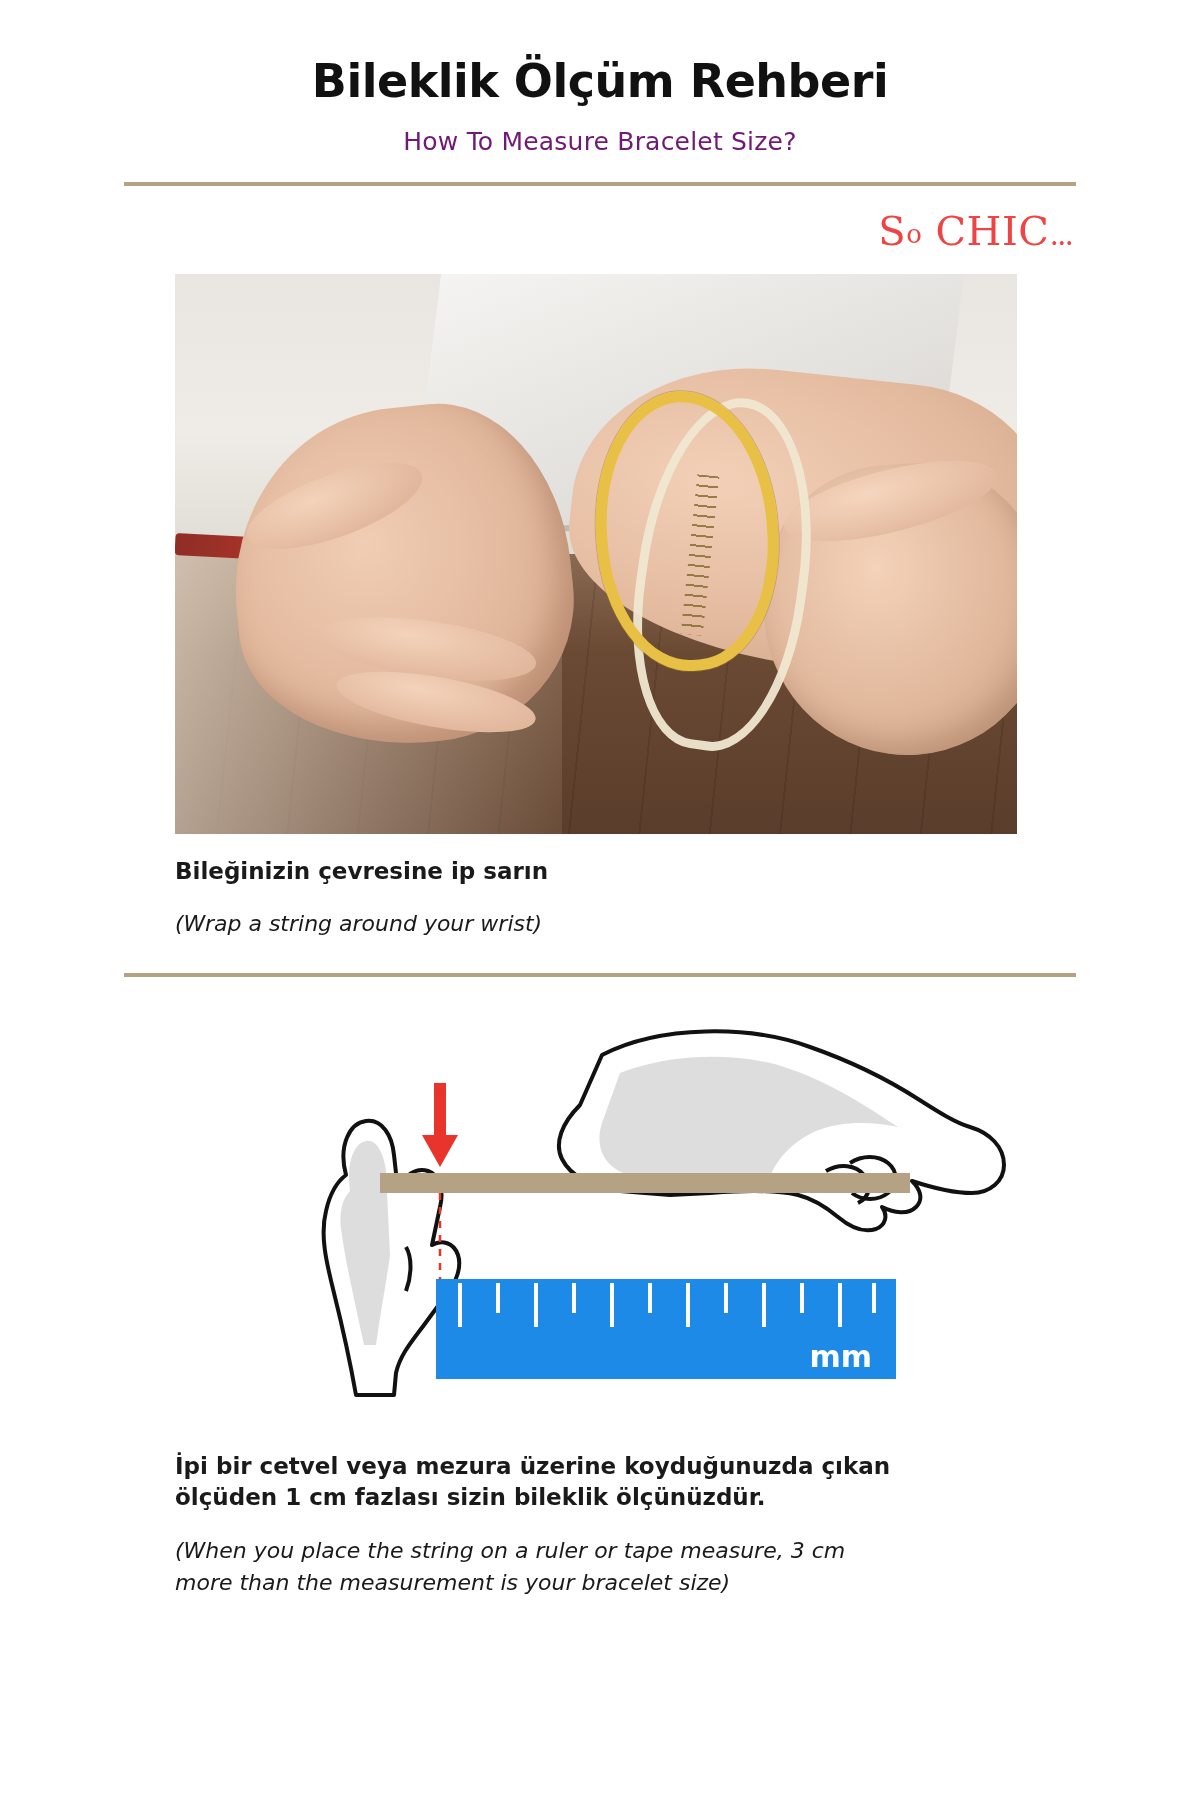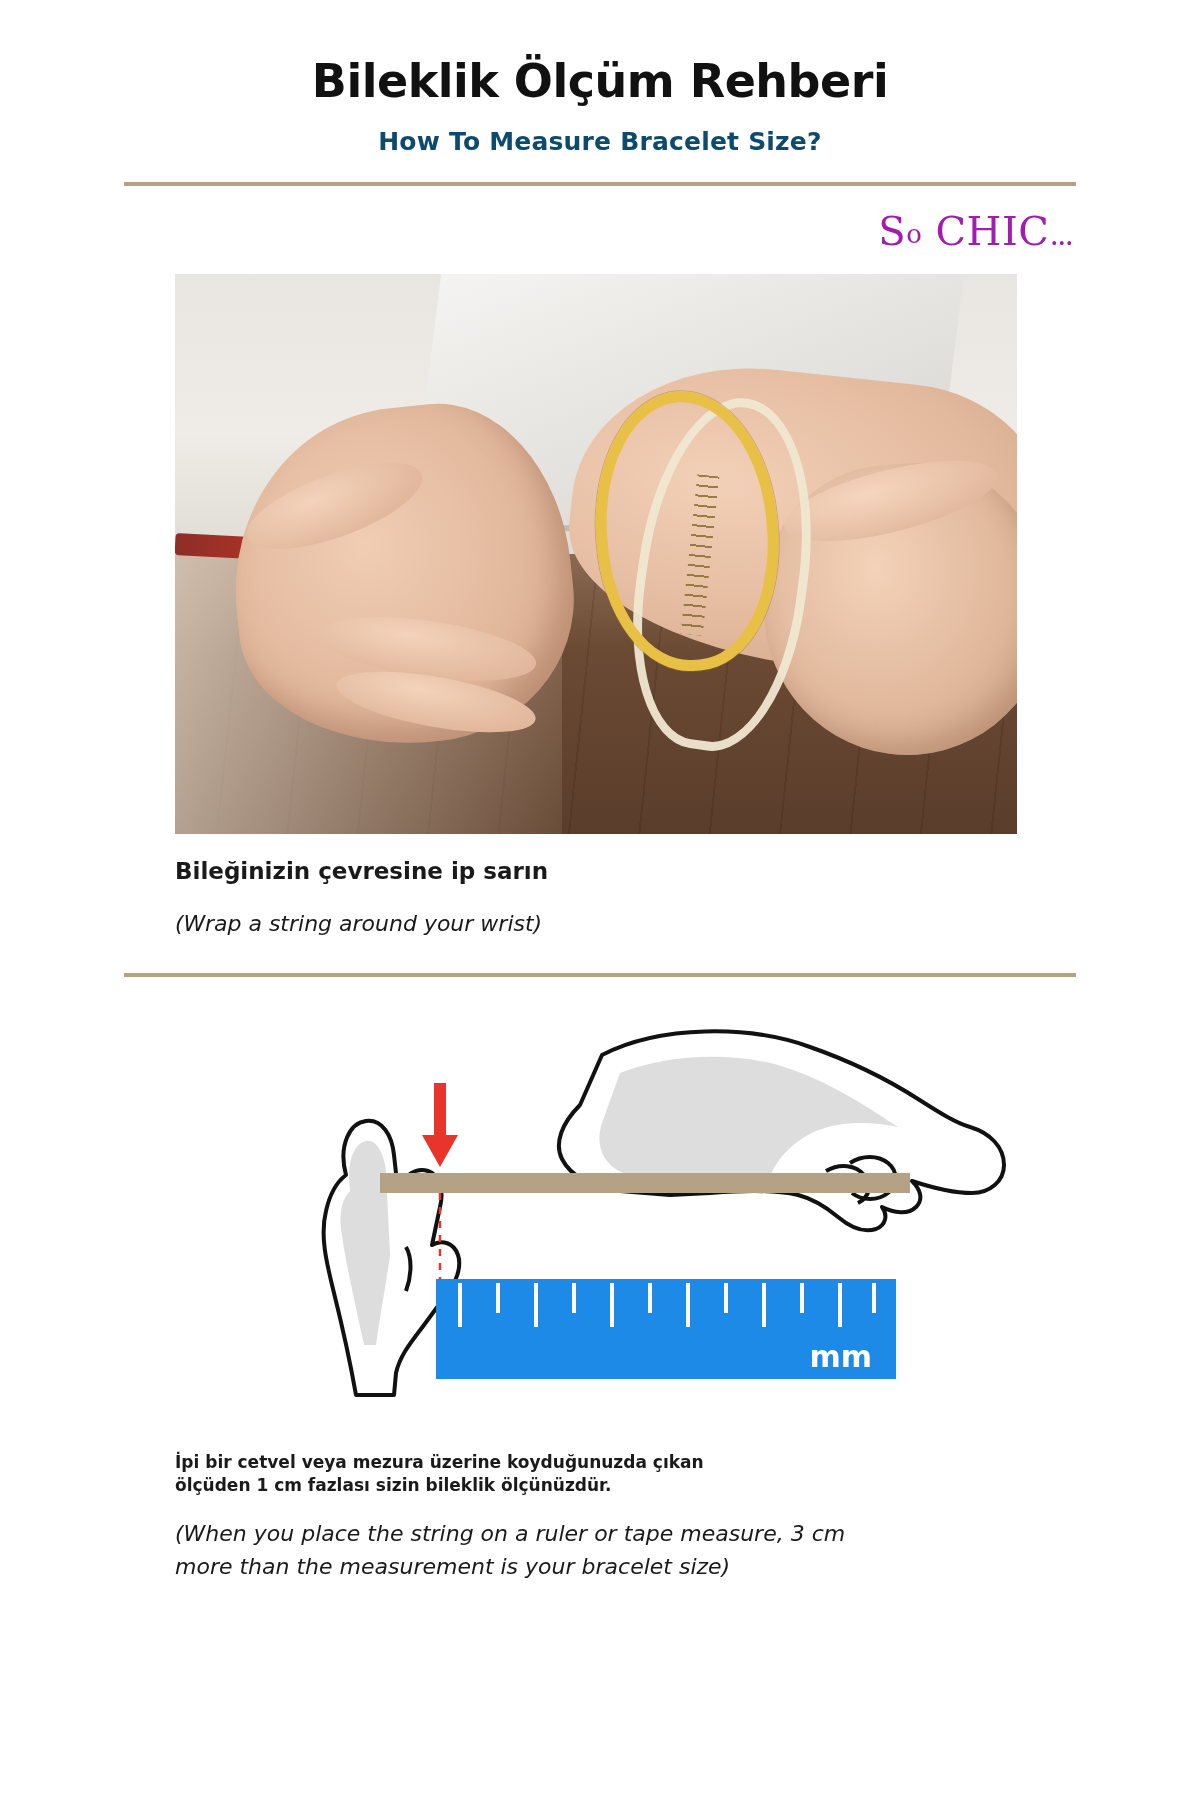--- a/index.html
+++ b/index.html
@@ -30,22 +30,22 @@
   .title {
     font-size: 46px;
     font-weight: bold;
     letter-spacing: -0.5px;
     color: #111111;
     margin: 0;
     line-height: 1.1;
   }
   .subtitle {
     font-size: 25px;
-    font-weight: bold;
-    color: #0c4a6e;
+    font-weight: normal;
+    color: #701a75;
     margin-top: 20px;
     letter-spacing: 0.2px;
   }
 
   .rule {
     height: 4px;
     background: #b5a183;
     margin: 26px auto 0 auto;
     width: 952px;
   }
@@ -59,21 +59,21 @@
 
   
   .brand-row {
     text-align: right;
     padding-right: 128px;
     margin-top: 22px;
   }
   .brand {
     font-family: "DejaVu Serif", serif;
     font-size: 40px;
-    color: #a21caf;
+    color: #ef4444;
     letter-spacing: 0.5px;
     display: inline-block;
   }
   .brand .so-o {
     font-size: 26px;
     vertical-align: 2px;
   }
   .brand .dots {
     letter-spacing: -2px;
     font-size: 30px;
@@ -210,21 +210,21 @@
     height: 430px;
     margin: 18px auto 0 auto;
     position: relative;
   }
 
   .cap2 {
     margin-left: 175px;
     max-width: 840px;
     margin-top: 26px;
   }
-  .cap2 .cap-tr { font-size: 17px; }
+  .cap2 .cap-tr { font-size: 23px; }
   .cap2 .cap-en { font-size: 22px; }
 </style>
 </head>
 <body>
 
 <div class="page">
 
   <div class="header">
     <h1 class="title">Bileklik Ölçüm Rehberi</h1>
     <div class="subtitle">How To Measure Bracelet Size?</div>

